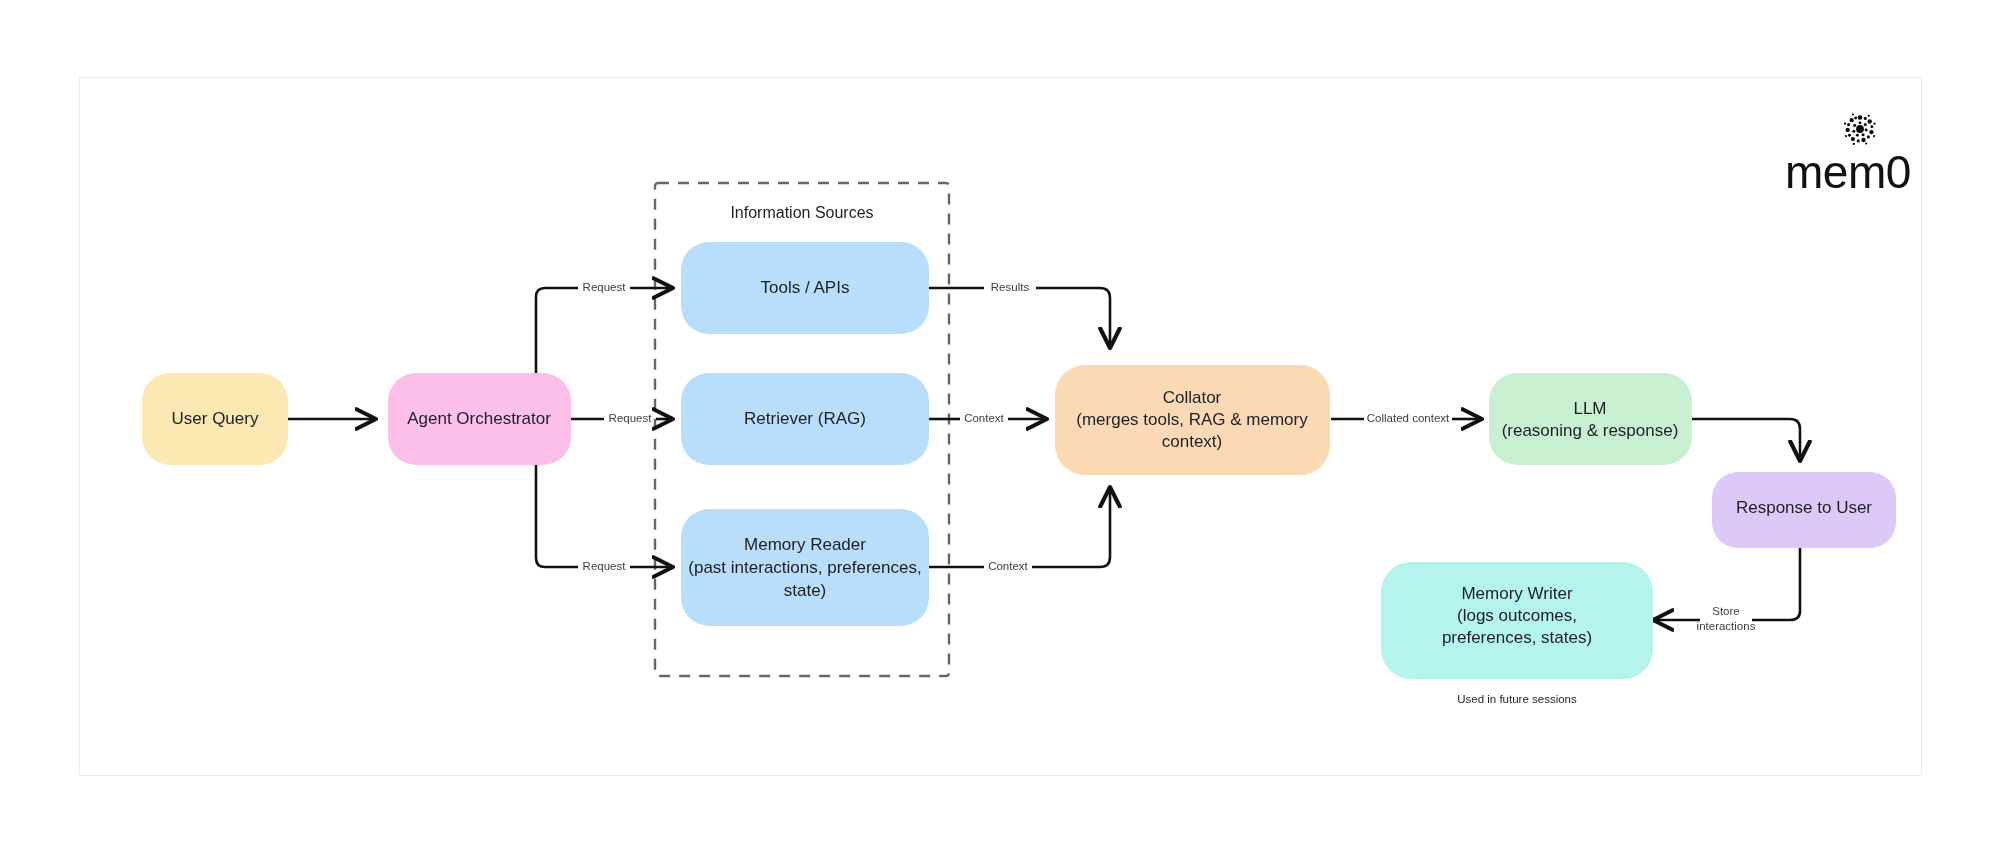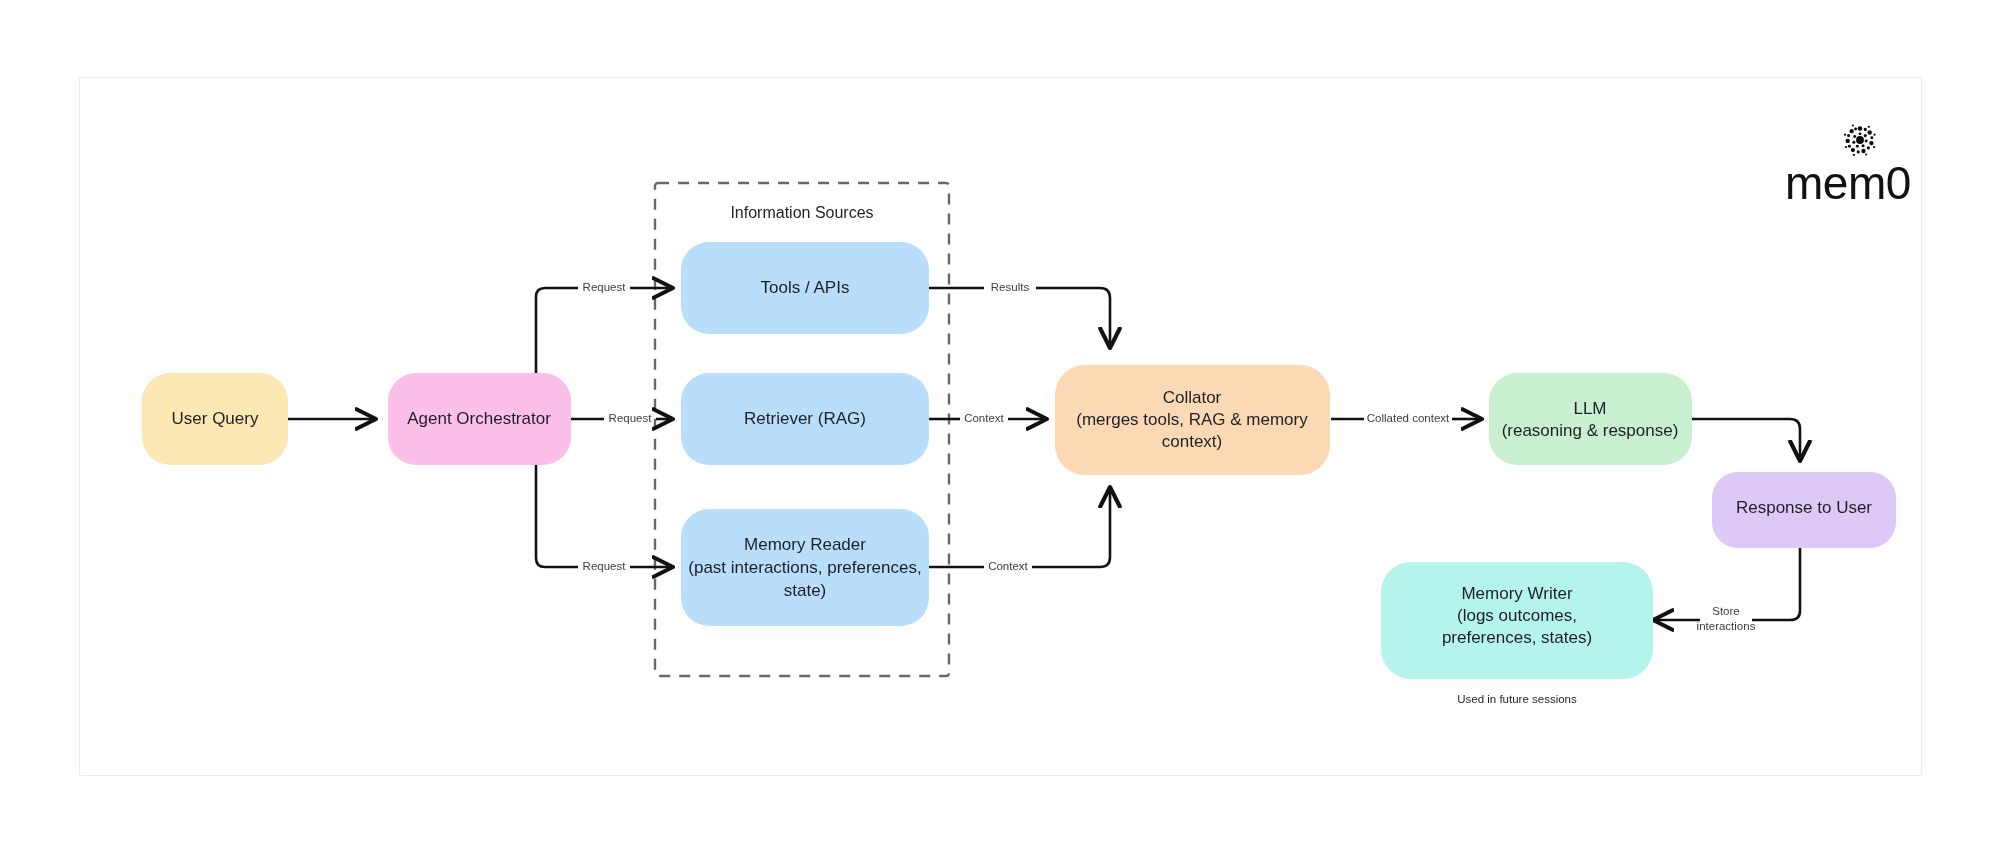--- a/index.html
+++ b/index.html
@@ -79,21 +79,21 @@
     font-family: "Liberation Sans", sans-serif;
     font-size: 46px;
     letter-spacing: -0.5px;
     color: #111114;
     line-height: 1;
     white-space: nowrap;
   }
   #brand {
     position: absolute;
     left: 1785px;
-    top: 118px;
+    top: 107px;
     width: 175px;
     height: 110px;
   }
   #brand-mark {
     position: absolute;
     left: 53px;
     top: 0px;
     width: 44px;
     height: 44px;
   }

